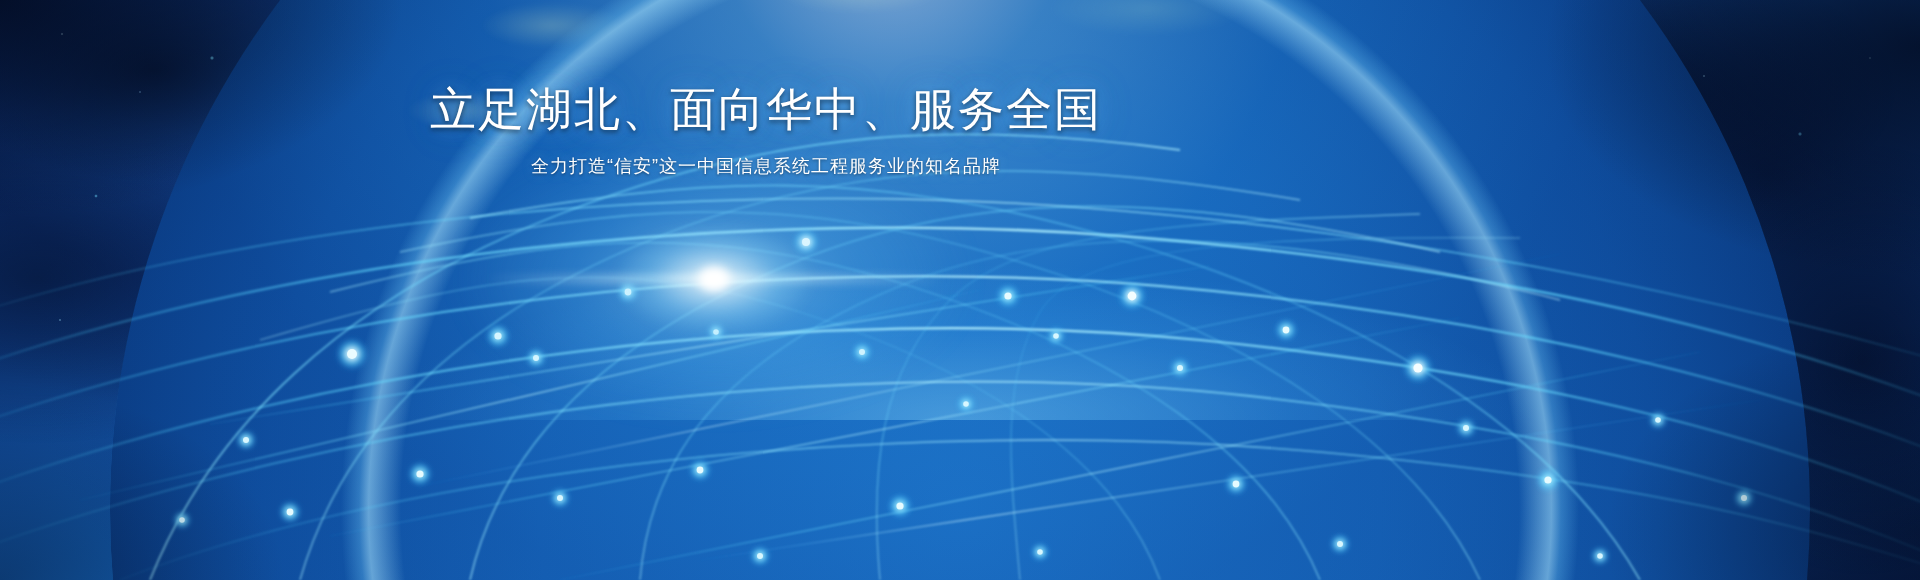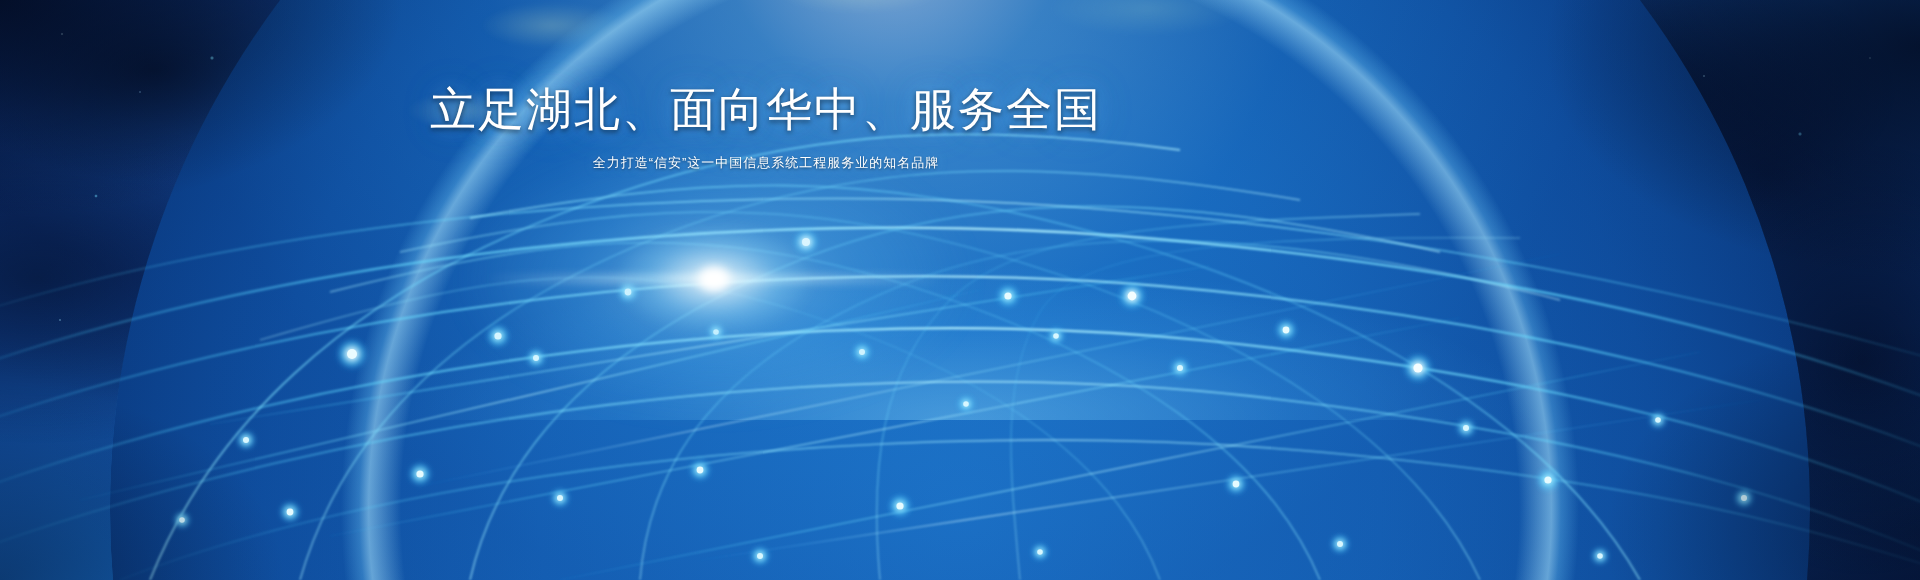--- a/index.html
+++ b/index.html
@@ -218,21 +218,21 @@
     letter-spacing: 2px;
     color: #ffffff;
     text-shadow:
       0 2px 5px rgba(0,0,0,0.55),
       0 0 18px rgba(120,200,255,0.45),
       0 0 40px rgba(60,150,240,0.30);
     white-space: nowrap;
   }
   .subline {
     margin: 18px 0 0 0;
-    font-size: 13px;
+    font-size: 18px;
     line-height: 1.4;
     font-weight: 400;
     letter-spacing: 1px;
     color: #ffffff;
     text-shadow:
       0 1px 3px rgba(0,0,0,0.5),
       0 0 12px rgba(120,200,255,0.40);
     white-space: nowrap;
   }
 </style>

